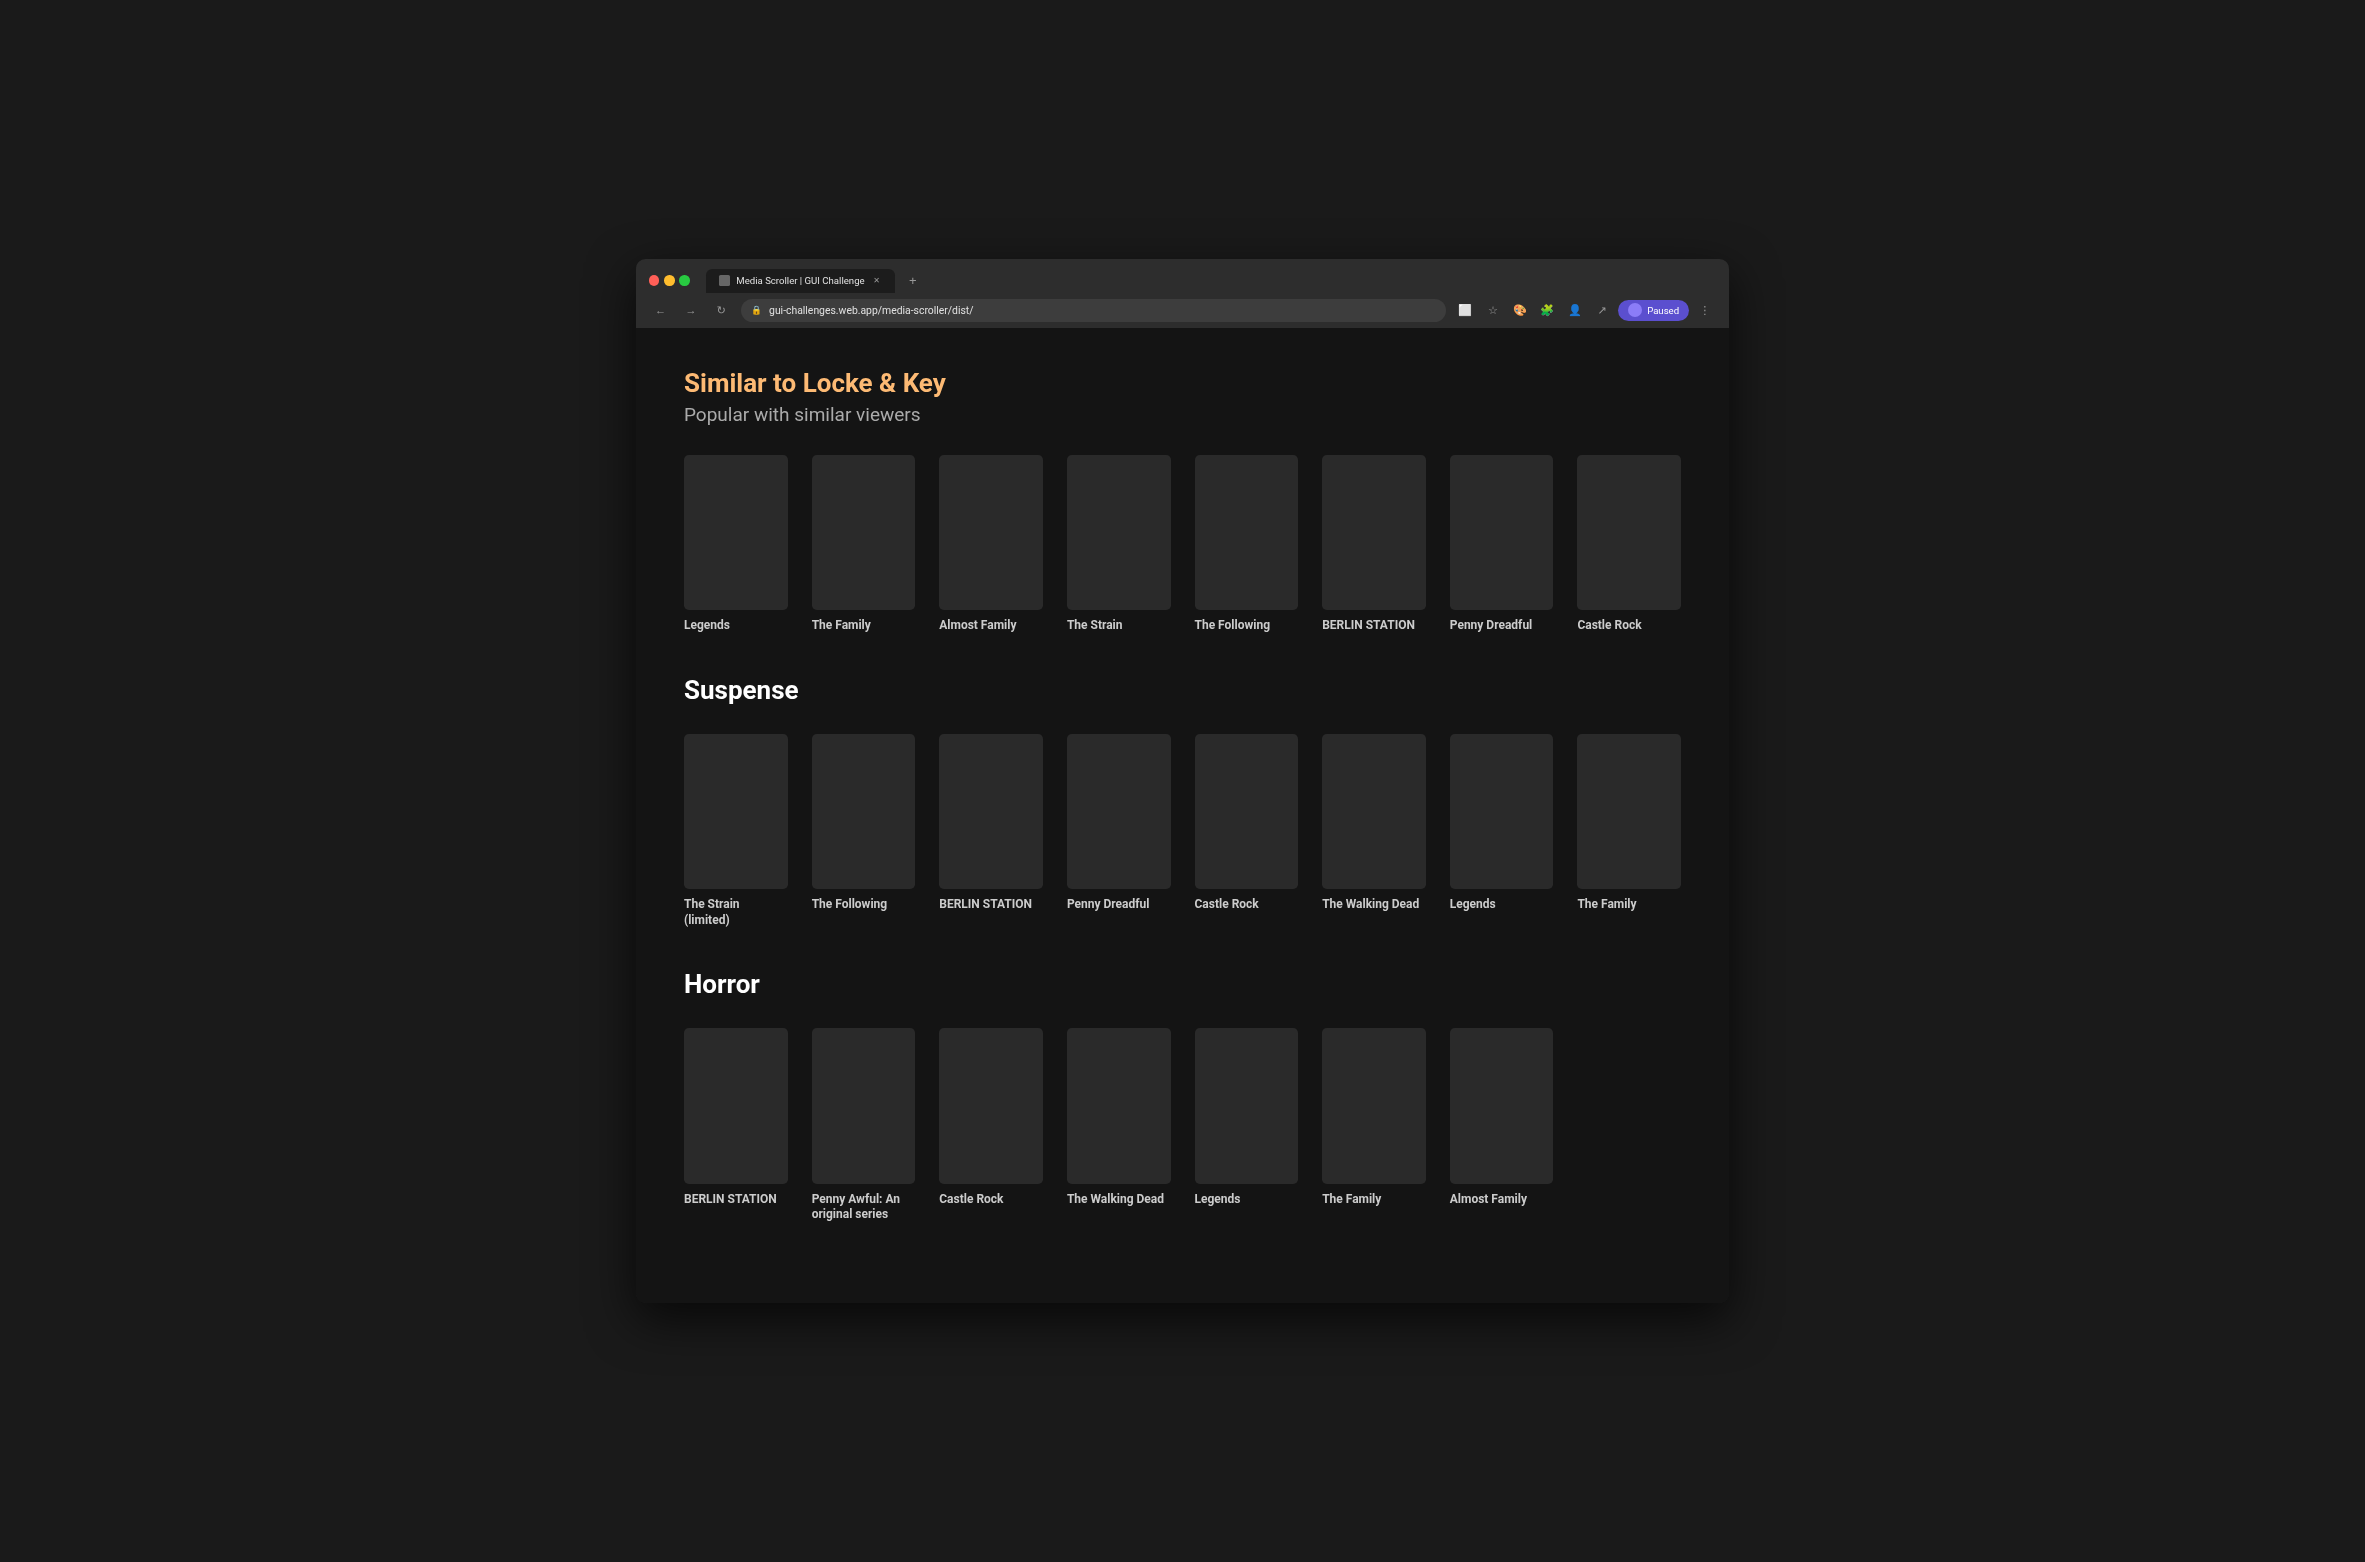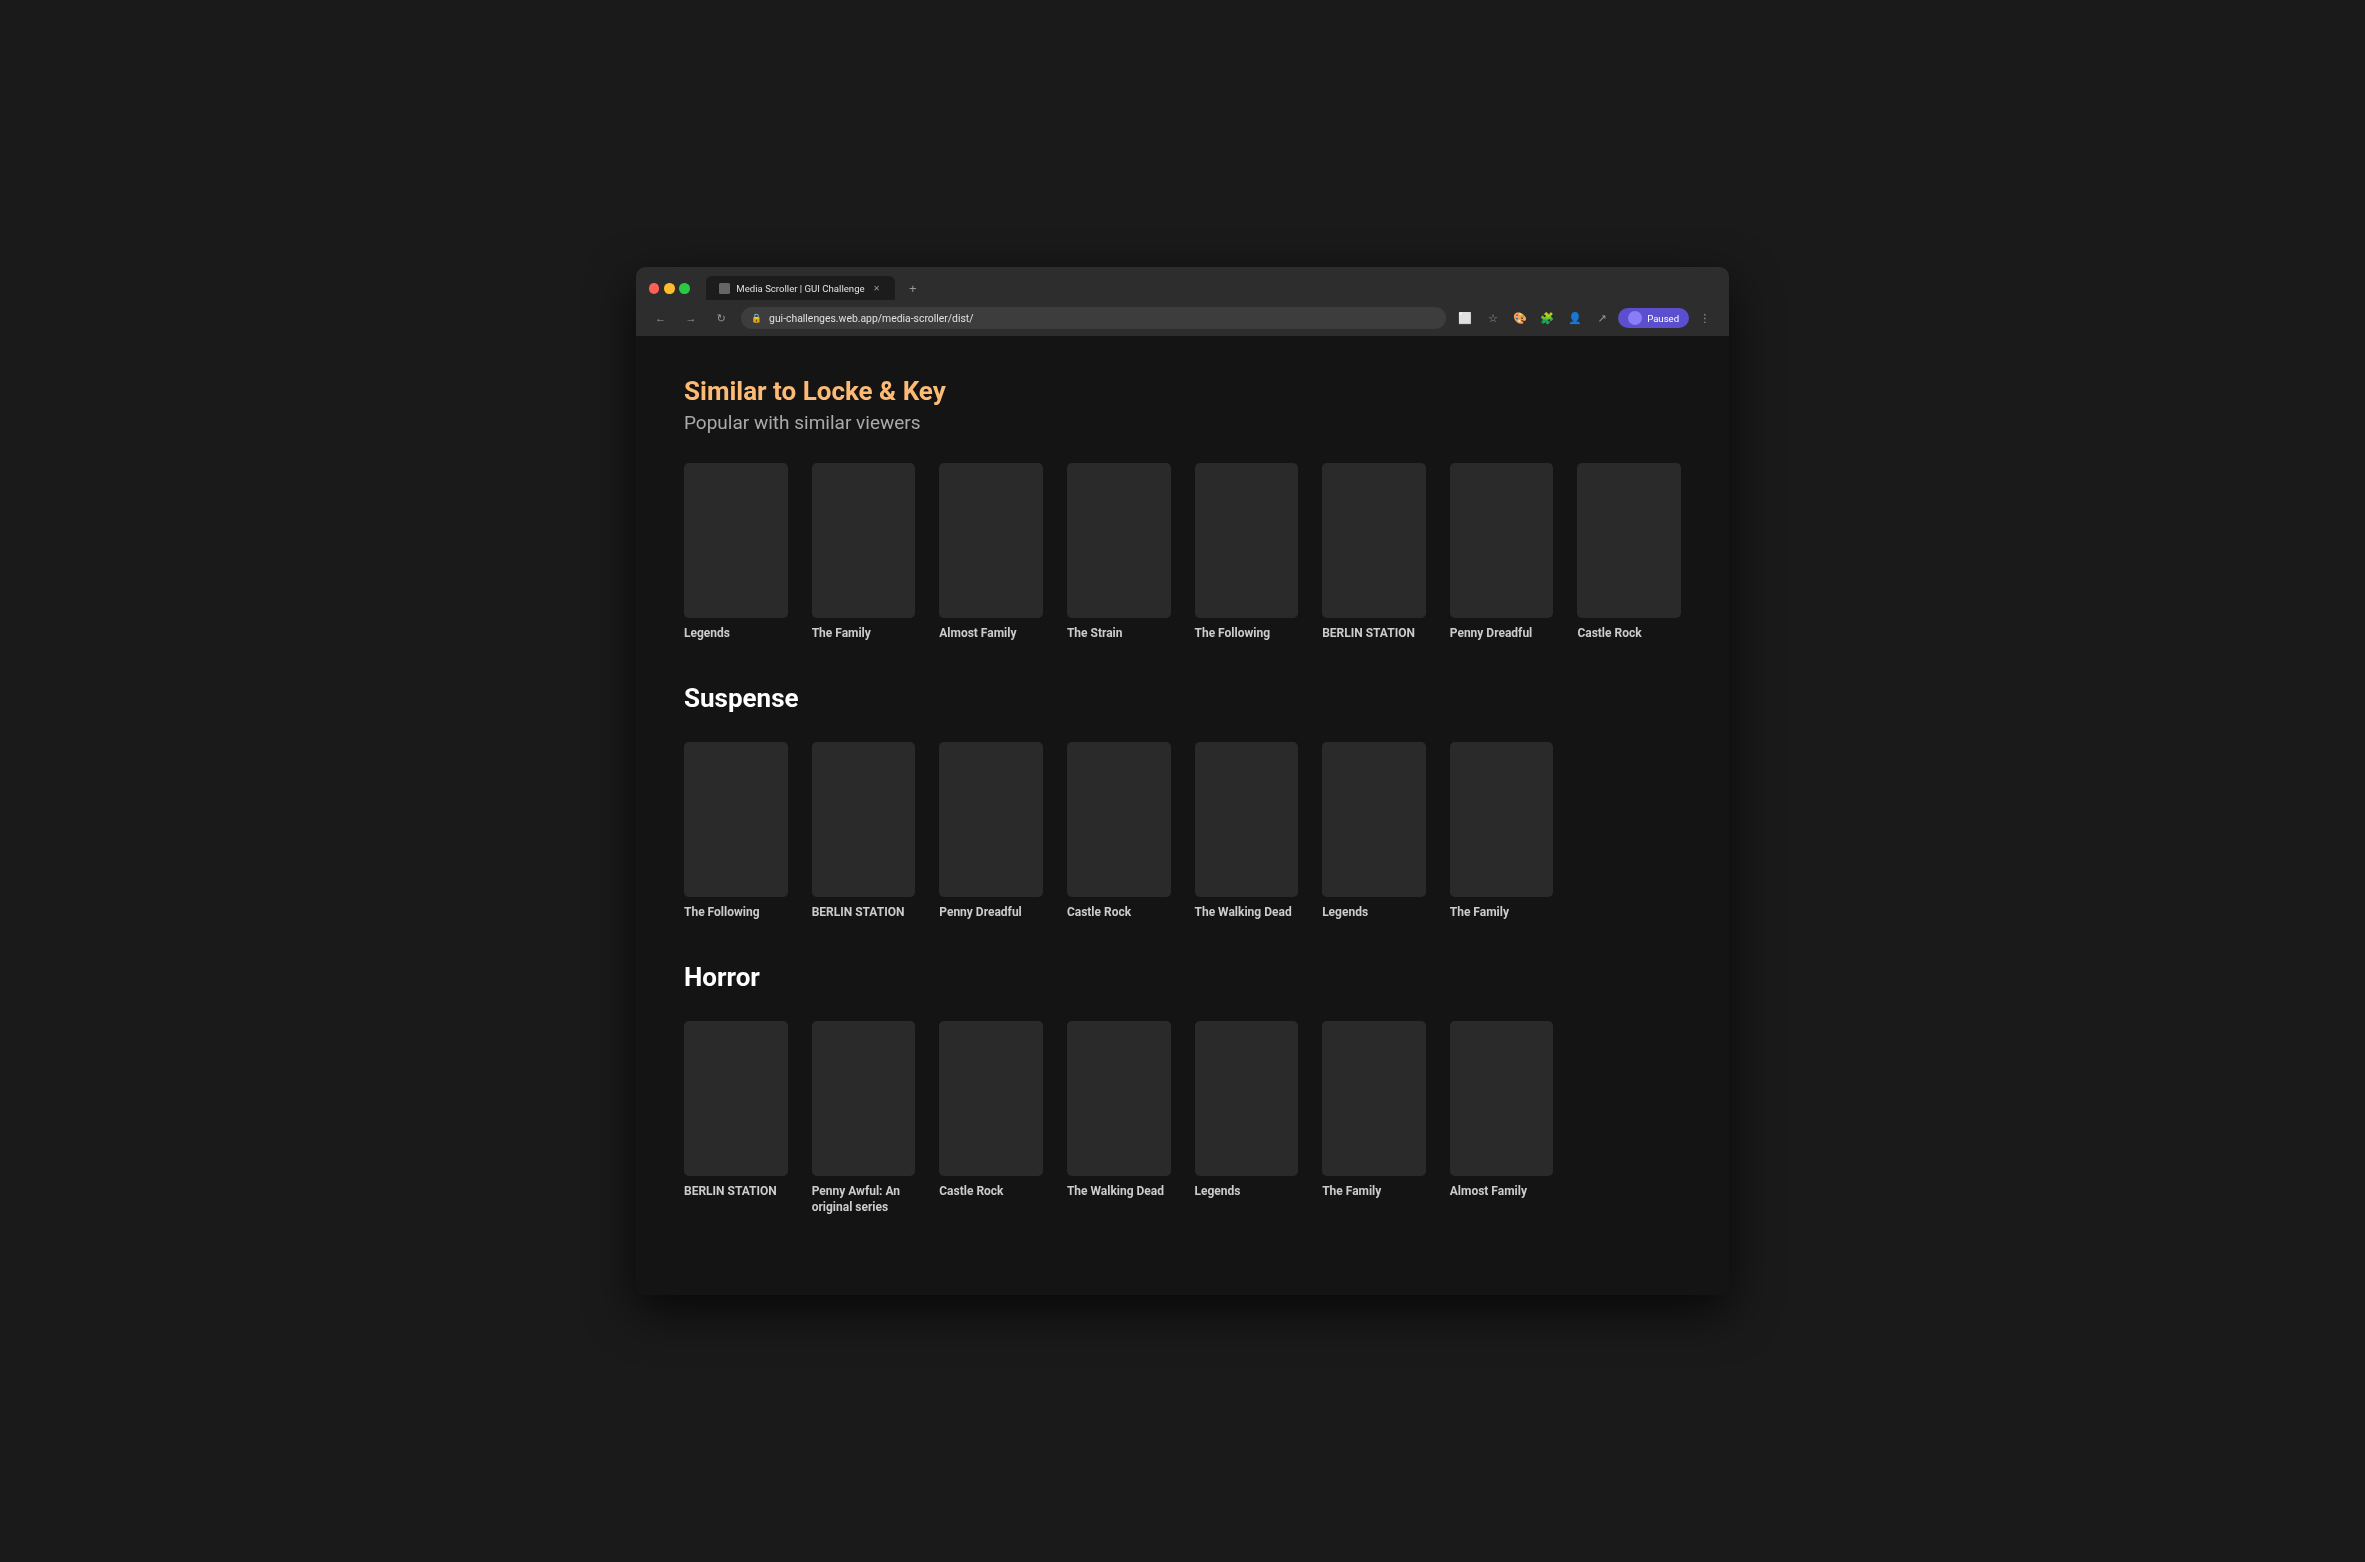--- a/index.html
+++ b/index.html
@@ -343,20 +343,24 @@
         <div class="media-card"></div>
         <div class="media-title">Castle Rock</div>
       </div>
         </div>
     </div>
 
     <div class="section">
       <h2 class="genre-title">Suspense</h2>
       <div class="media-grid">
 
+      <div class="media-item">
+        <div class="media-card"></div>
+        <div class="media-title">The Strain (limited)</div>
+      </div>
           <div class="media-item">
         <div class="media-card"></div>
         <div class="media-title">The Following</div>
       </div>
           <div class="media-item">
         <div class="media-card"></div>
         <div class="media-title">BERLIN STATION</div>
       </div>
           <div class="media-item">
         <div class="media-card"></div>

